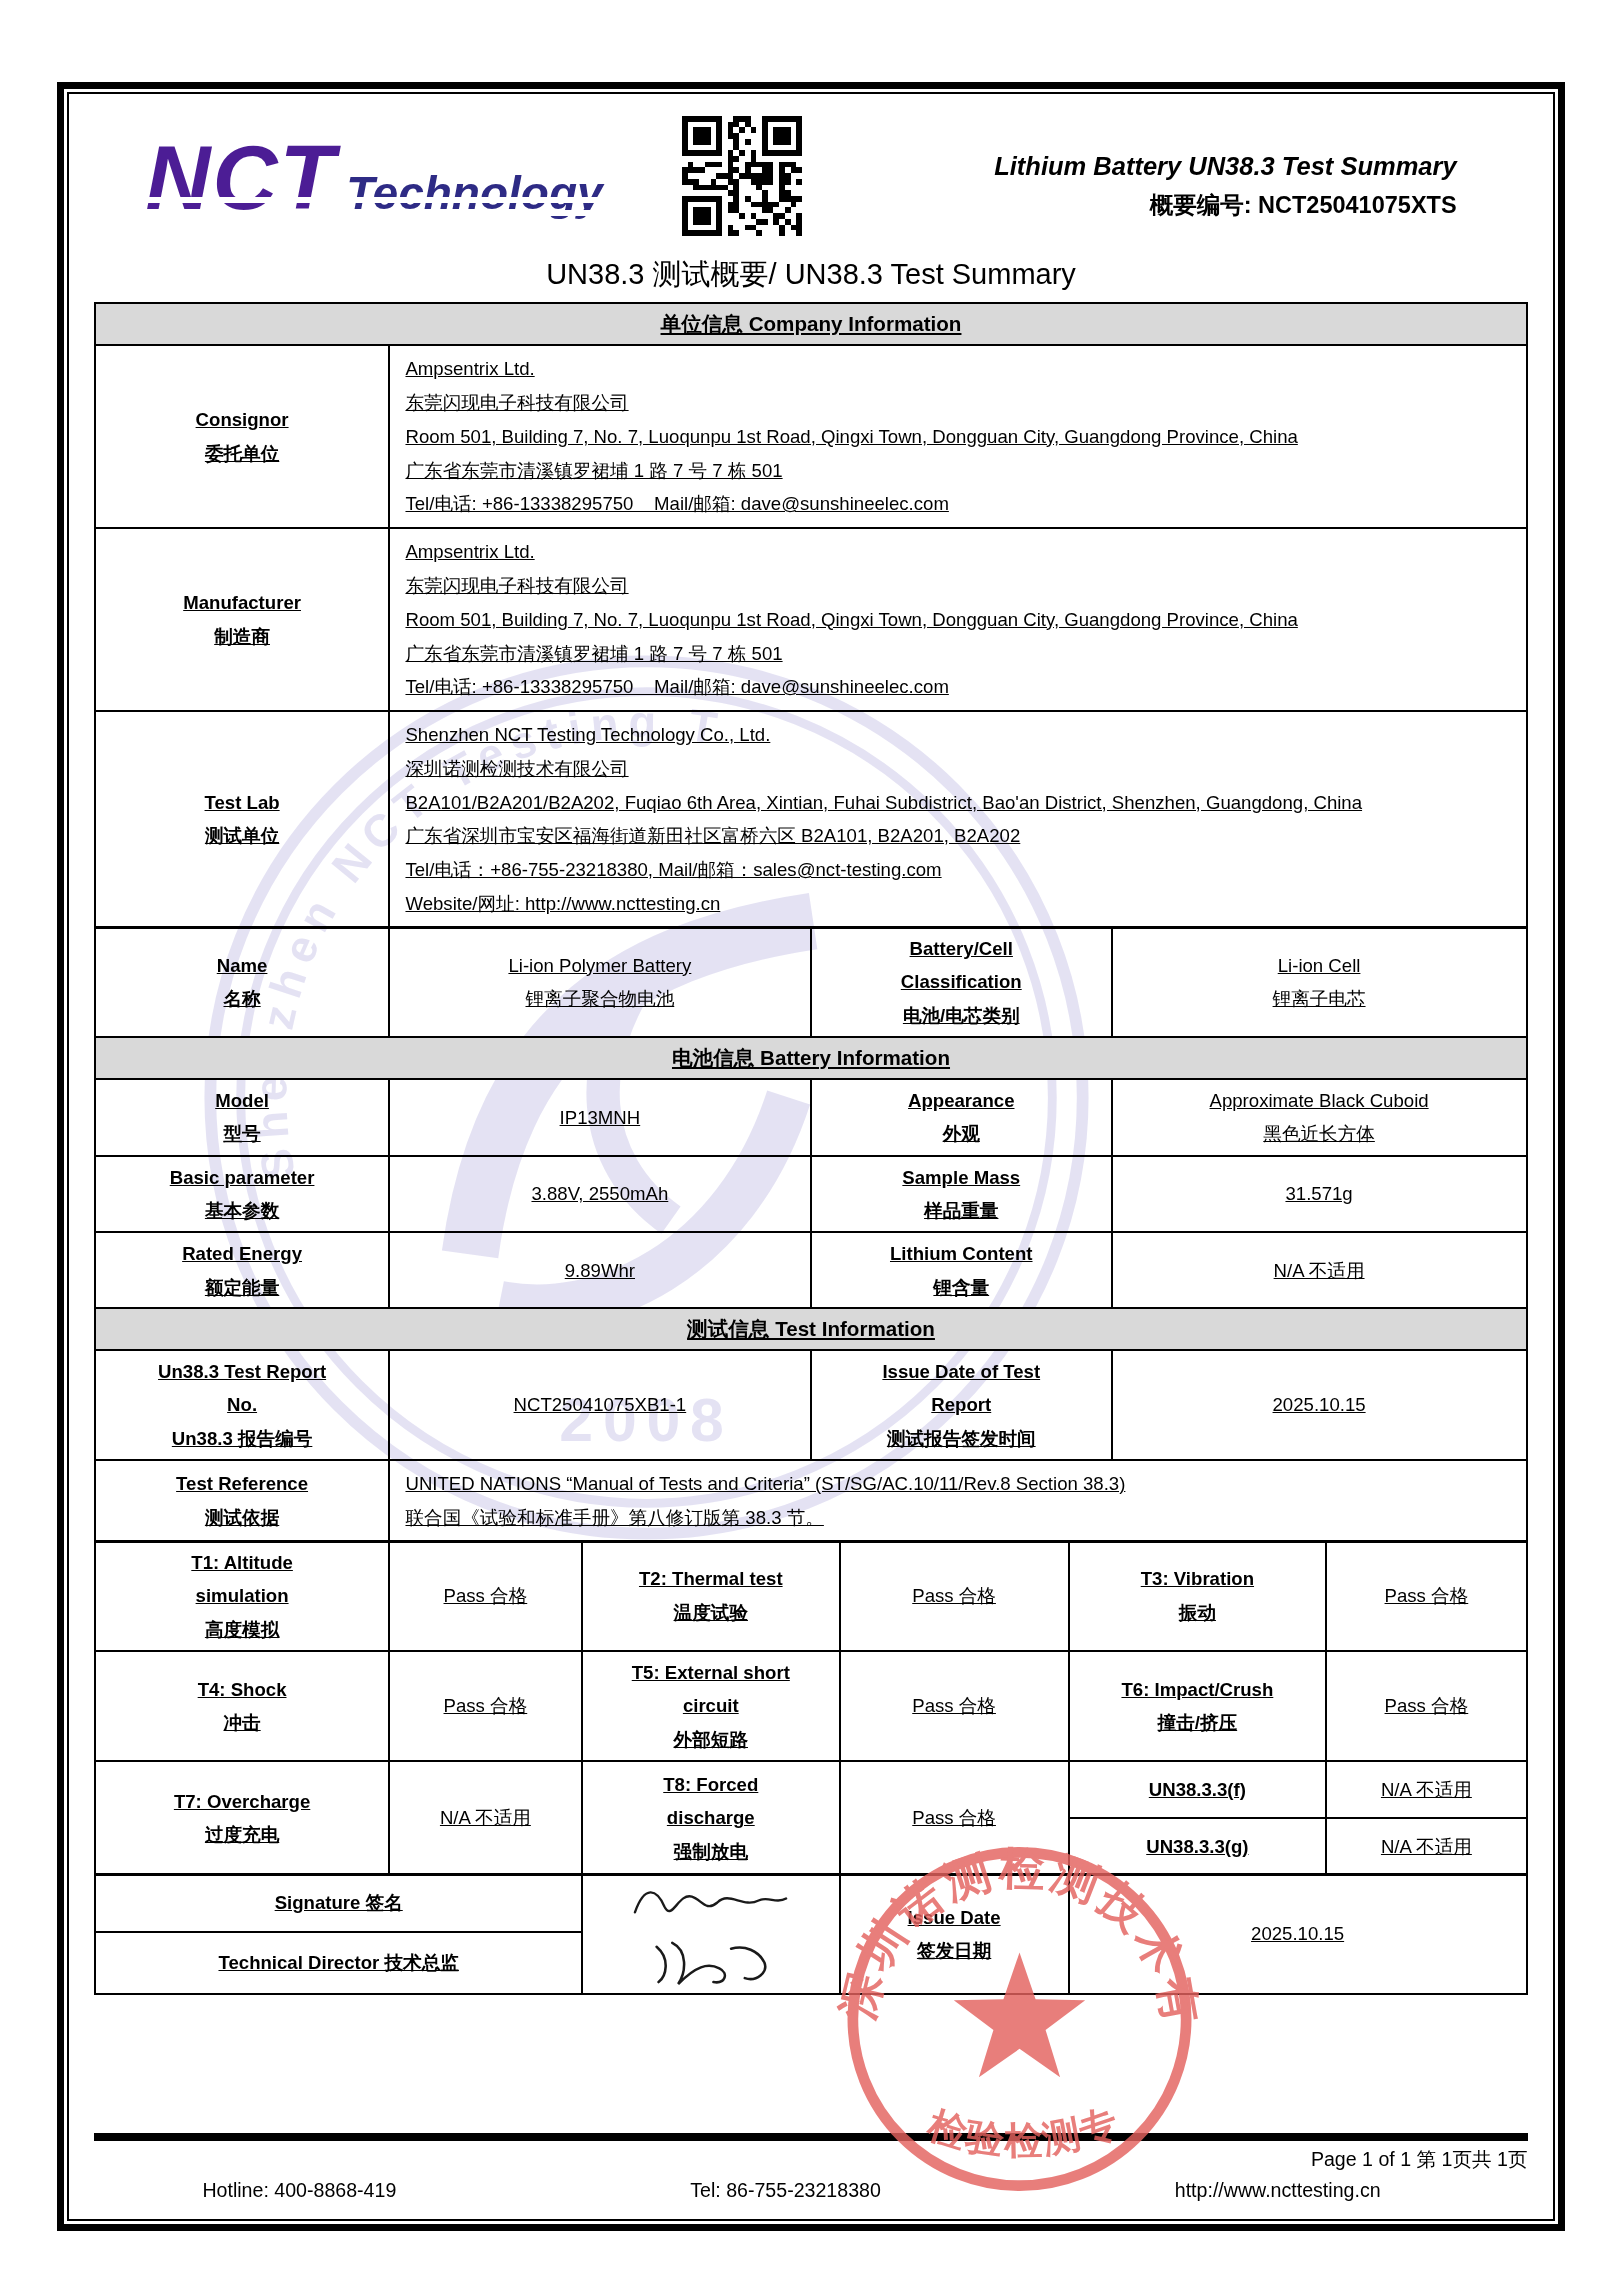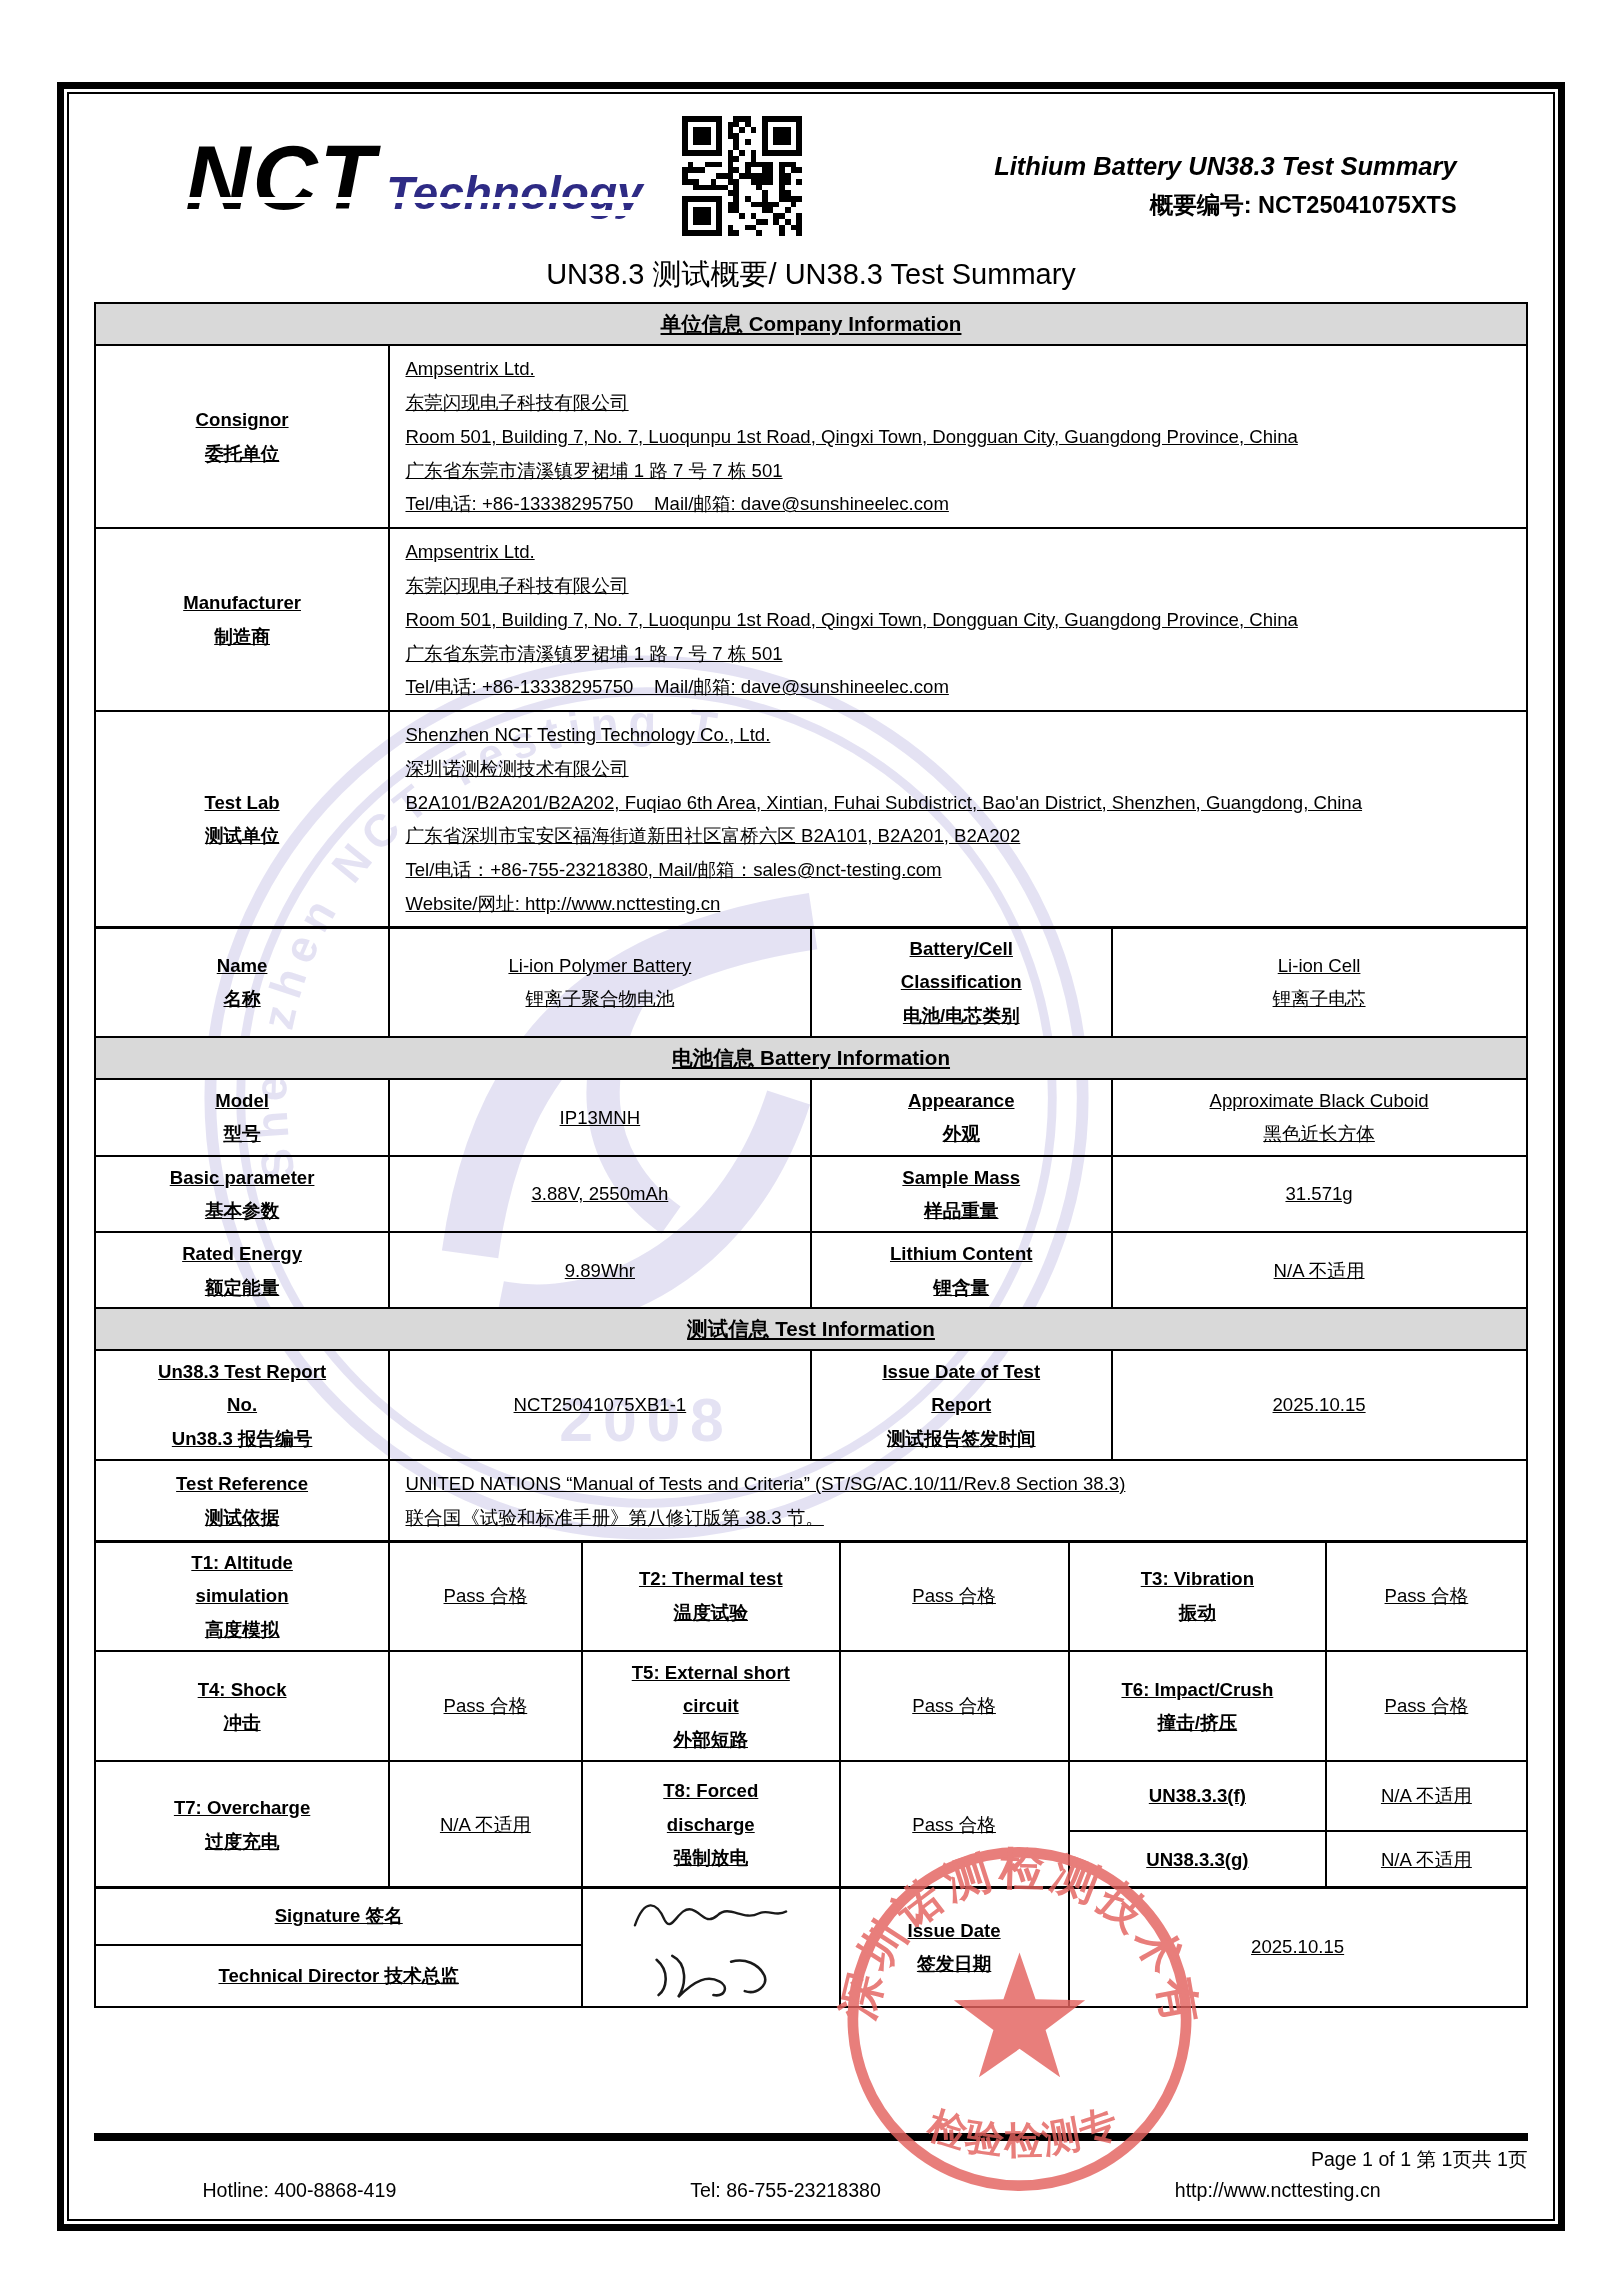--- a/index.html
+++ b/index.html
@@ -15,21 +15,21 @@
   .frame-inner {
     position:absolute; inset:2.9px; border:2px solid #000;
     padding:9.8px 25.5px 0 25.5px; overflow:hidden;
   }
   
   .watermark { position:absolute; left:176px; top:627px; width:941px; height:941px; z-index:0; opacity:.5; pointer-events:none; }
   .content-layer { position:relative; z-index:1; }
   
   .hdr { display:flex; align-items:center; height:149px; }
   .logo-wrap { position:relative; width:588px; padding-left:51px; white-space:nowrap; }
-  .logo-nct { font-size:90px; font-weight:bold; font-style:italic; color:#000000; letter-spacing:2px; line-height:1;margin-left:40px; }
+  .logo-nct { font-size:90px; font-weight:bold; font-style:italic; color:#4c1d95; letter-spacing:2px; line-height:1; }
   .logo-tech { font-size:46px; font-weight:bold; font-style:italic; color:#2e2b85; margin-left:9.8px; }
   .logo-stripes { position:absolute; left:39px; right:0; top:62%; height:44%; pointer-events:none;
     background:repeating-linear-gradient(to bottom, transparent 0 7.8px, #ffffff 7.8px 13.7px); }
   .qr-box { width:120px; height:120px; flex:0 0 auto; margin-top:-3.9px; }
   .hdr-right { flex:1; text-align:right; padding-right:71px;margin-top:16px; }
   .hdr-title { font-size:25.5px; font-weight:bold; font-style:italic; }
   .hdr-number { font-size:23.5px; font-weight:bold; margin-top:7.8px; }
   .page-title { text-align:center; font-size:29px; font-weight:normal; margin:2px 0 7.8px 0; }
   
   table.doc { border-collapse:collapse; width:100%; table-layout:fixed; border:2.9px solid #000; }
@@ -449,21 +449,21 @@
                 <div>T7: Overcharge</div>
                 <div>过度充电</div>
               </td>
       <td class="resl" rowspan="2">N/A 不适用</td>
       <td class="lbl" rowspan="2">
                 <div>T8: Forced</div>
                 <div>discharge</div>
                 <div>强制放电</div>
               </td>
       <td class="resl" rowspan="2">Pass 合格</td>
-      <td class="lbl" style="height:70px">UN38.3.3(f)</td>
+      <td class="lbl" style="height:57px">UN38.3.3(f)</td>
       <td class="resl">N/A 不适用</td>
     </tr>
     <tr>
       <td class="lbl" style="height:57px">UN38.3.3(g)</td>
       <td class="resl">N/A 不适用</td>
     </tr>
   </tbody>
         </table>
 
   <table class="doc">

